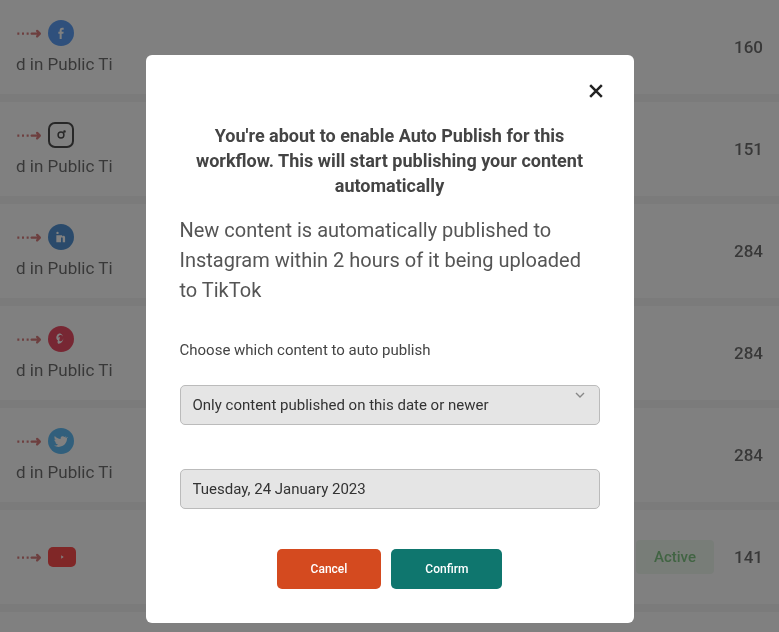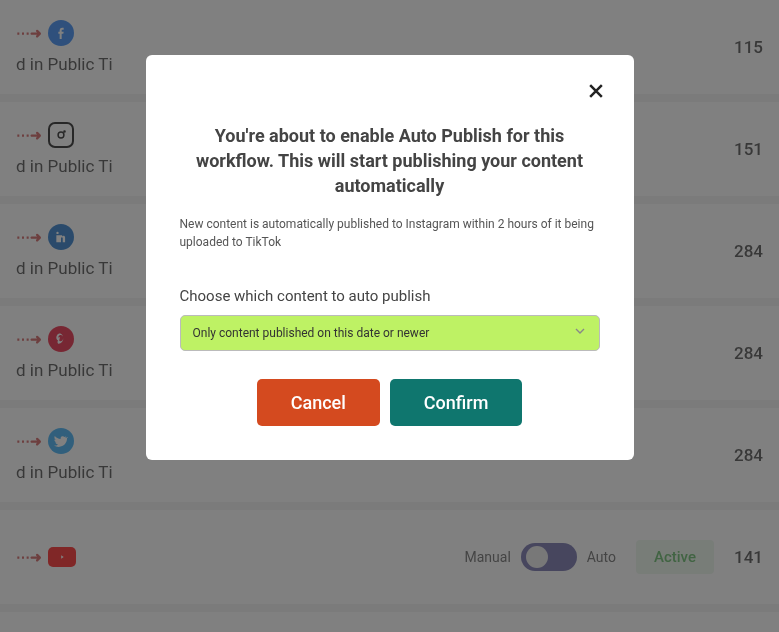--- a/index.html
+++ b/index.html
@@ -136,63 +136,64 @@
       font-size: 18px;
       font-weight: 700;
       color: #444;
       margin-top: 38px;
       margin-bottom: 16px;
       padding: 0 12px;
       line-height: 1.4;
     }
     .modal-desc {
       color: #555;
-      font-size: 12px;
+      font-size: 20px;
       line-height: 1.5;
       margin-bottom: 36px;
     }
     .field-label {
       color: #444;
       font-size: 15px;
       margin-bottom: 10px;
     }
     .select-wrap {
       position: relative;
       margin-bottom: 28px;
     }
     .select-input, .date-input {
       width: 100%;
       border: 1px solid #bbb;
       border-radius: 5px;
       padding: 10px 12px;
-      font-size: 12px;
+      font-size: 15px;
       color: #333;
-      background: #bef264;
+      background: #e5e5e5;
       font-family: inherit;
+      margin-top: 16px;
     }
     .select-chevron {
       position: absolute;
       right: 12px;
       top: 50%;
       transform: translateY(-50%);
       pointer-events: none;
     }
     .date-input {
       margin-bottom: 40px;
     }
     .button-row {
       display: flex;
       justify-content: center;
       gap: 10px;
     }
     .btn {
       padding: 13px 34px;
       border: none;
       border-radius: 5px;
-      font-size: 18px;
+      font-size: 12px;
       font-weight: 500;
       cursor: pointer;
       font-family: inherit;
     }
     .btn-cancel {
       background: #d44a1f;
       color: #fff;
     }
     .btn-confirm {
       background: #0f766e;
@@ -209,21 +210,21 @@
         <span class="dots-arrow">⋯➜</span>
         <span class="social-icon facebook">
           <svg width="16" height="16" viewBox="0 0 24 24" fill="#fff">
               <path d="M13 10h3l-.5 3H13v8h-3v-8H8v-3h2V8c0-2 1-4 4-4h2v3h-2c-1 0-1 .5-1 1v2z"></path>
             </svg>
         </span>
       </div>
       <span class="row-title">d in Public Ti</span>
     </div>
     <div class="row-right">
-      <span class="count">115</span>
+      <span class="count">160</span>
     </div>
   </div>
 
   <div class="row">
     <div class="row-left">
       <div class="icon-wrap">
         <span class="dots-arrow">⋯➜</span>
         <span class="social-icon instagram">
           <svg width="14" height="14" viewBox="0 0 24 24" fill="none" stroke="#000" stroke-width="2.5">
               <circle cx="12" cy="12" r="5"></circle>
@@ -327,19 +328,20 @@
     <div class="field-label">Choose which content to auto publish</div>
     <div class="select-wrap">
       <input class="select-input" readonly="" value="Only content published on this date or newer" style="">
       <span class="select-chevron">
         <svg width="16" height="16" viewBox="0 0 24 24" fill="none" stroke="#888" stroke-width="2">
             <path d="M6 9l6 6 6-6"></path>
           </svg>
       </span>
     </div>
 
+    <input class="date-input" value="Tuesday, 24 January 2023" style="">
 
     <div class="button-row">
       <button class="btn btn-cancel">Cancel</button>
       <button class="btn btn-confirm">Confirm</button>
     </div>
   </div>
 </div>
 
 </body></html>

